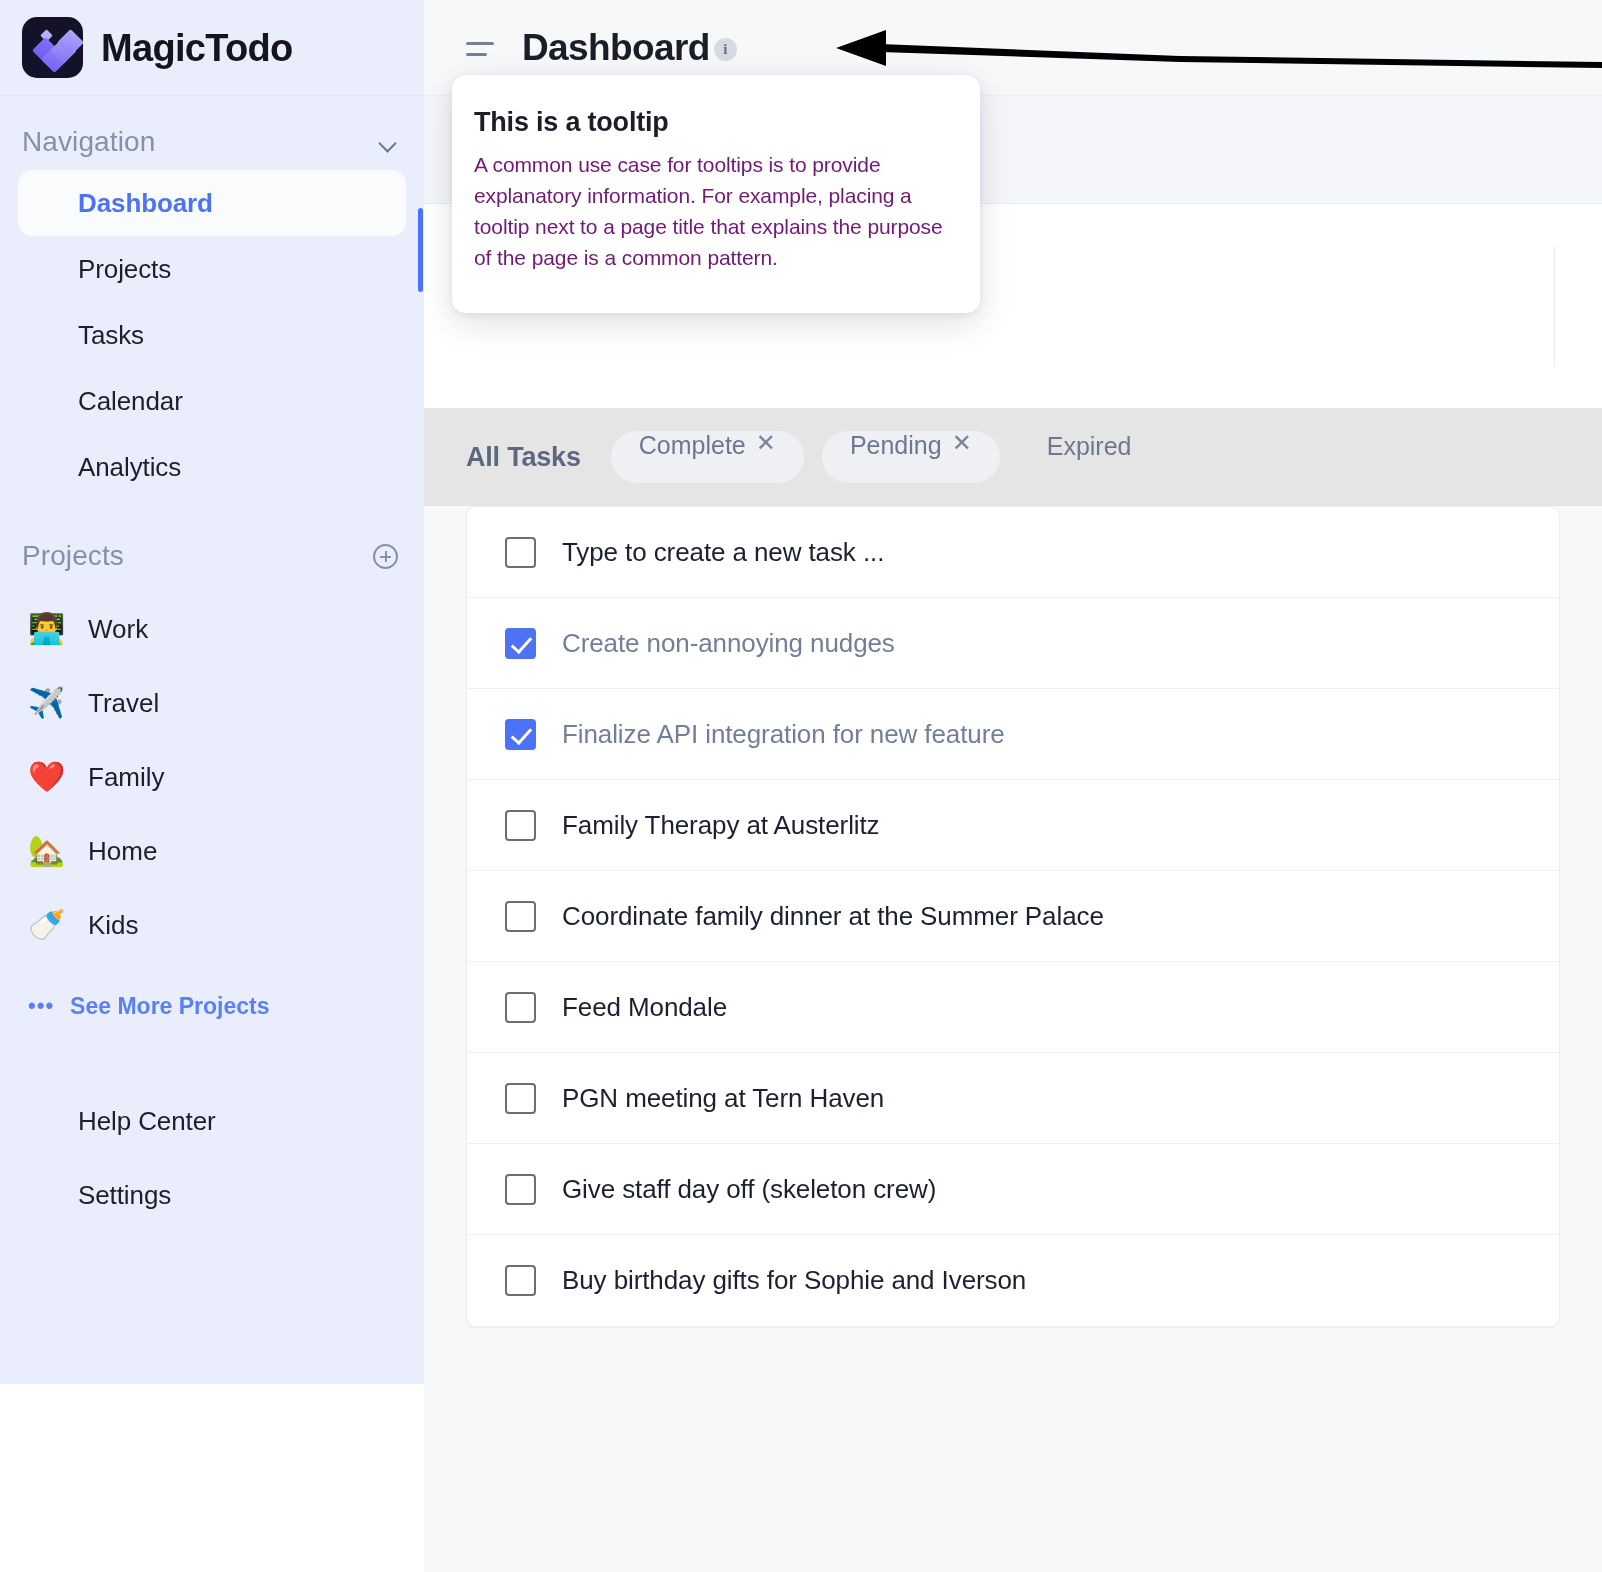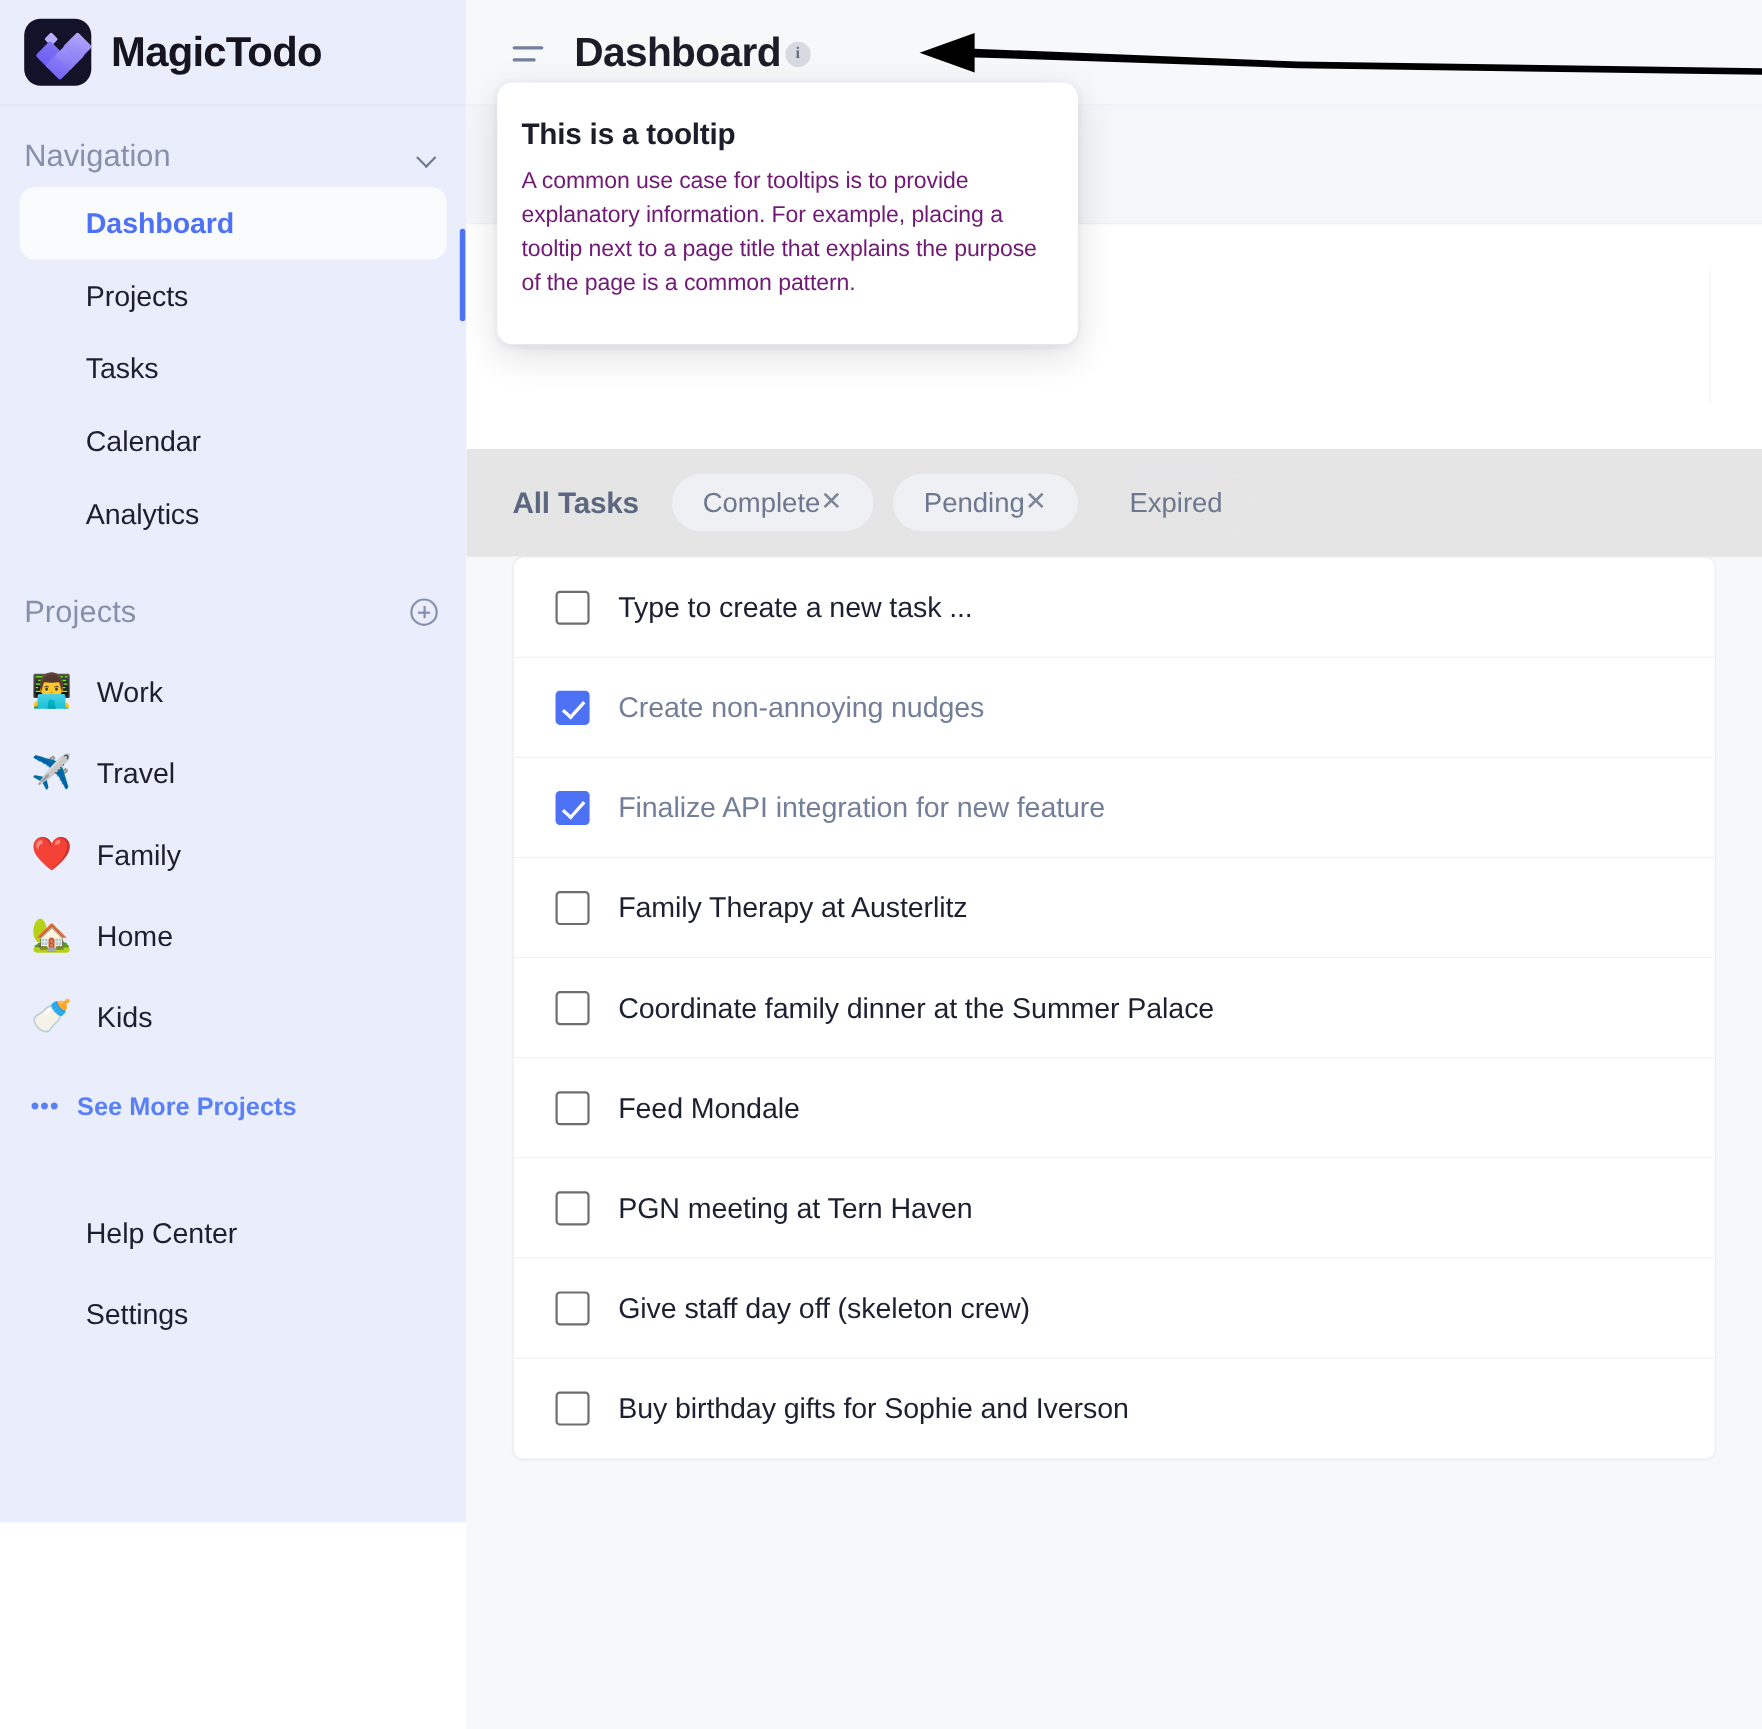--- a/index.html
+++ b/index.html
@@ -256,22 +256,21 @@
     font-size: 27px;
     font-weight: 700;
     color: #5c6880;
     letter-spacing: -0.2px;
     margin-right: 12px;
   }
   .chip {
     height: 52px;
     border-radius: 26px;
     display: flex;
-    align-items: center;
-    gap: 0;
+    gap: 10px;
     padding: 0 28px;
     font-size: 25px;
     color: #6d7890;
     background: #eef0f3;
     white-space: nowrap;
   }
   .chip.outline {
     background: transparent;
     border: 1px solid #e4e7ec;
   }

